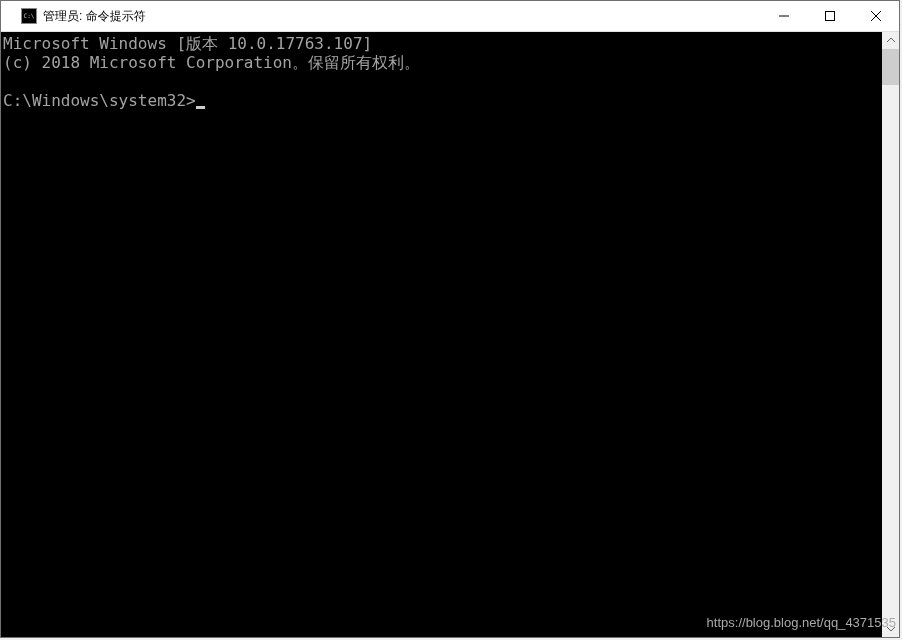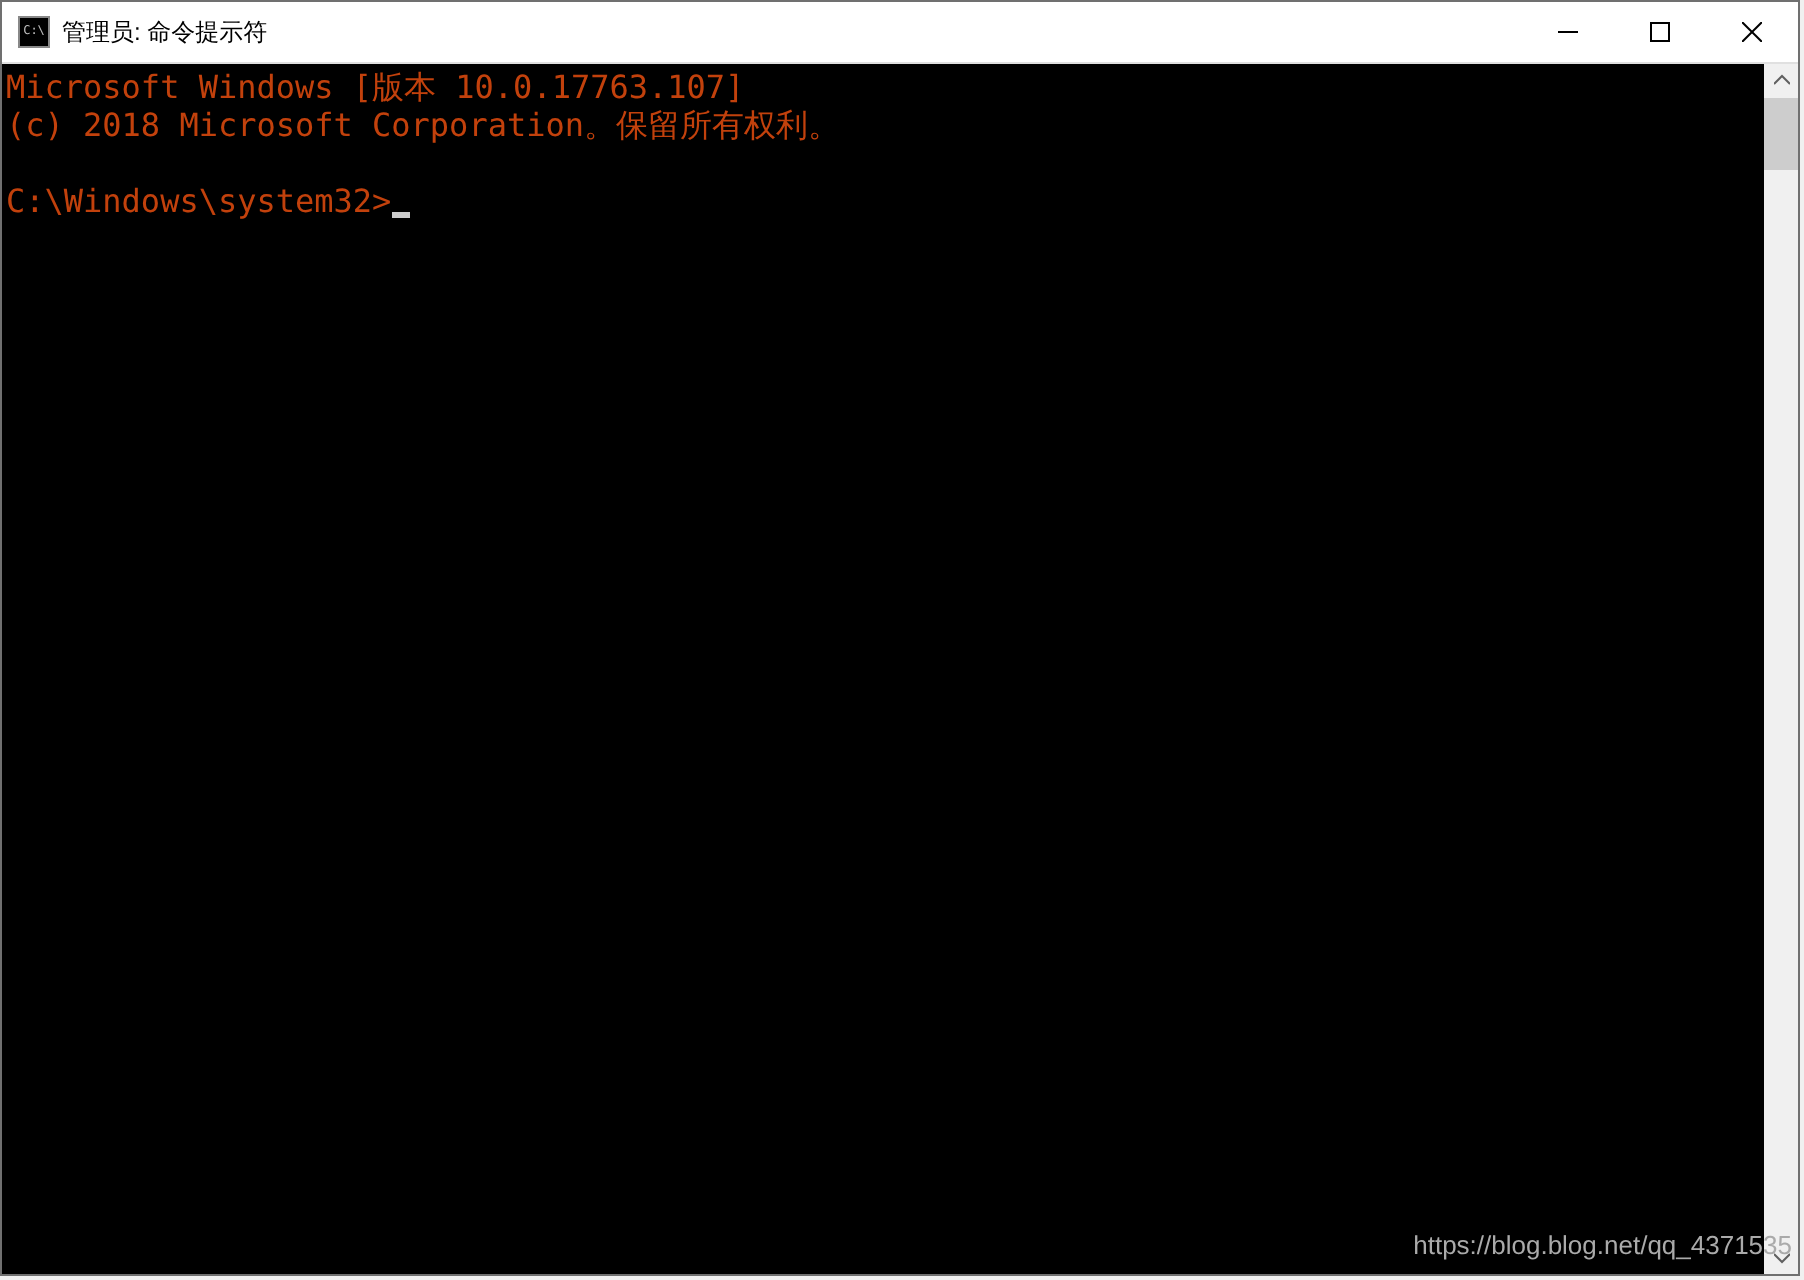--- a/index.html
+++ b/index.html
@@ -22,20 +22,21 @@
       background: #ffffff;
       display: flex;
       flex-direction: column;
     }
     .titlebar {
       height: 31px;
       background: #ffffff;
       display: flex;
       align-items: center;
       border-bottom: 1px solid #e0e0e0;
+      padding-left: 12px;
     }
     .titlebar-icon {
       width: 16px;
       height: 16px;
       margin-left: 8px;
       margin-right: 6px;
       background: #000000;
       border: 1px solid #888;
       position: relative;
       display: flex;
@@ -76,21 +77,21 @@
       display: flex;
       background: #000000;
       overflow: hidden;
     }
     .console-content {
       flex: 1;
       padding: 2px 0 0 2px;
       font-family: "Consolas", "NSimSun", "SimSun", monospace;
       font-size: 16px;
       line-height: 19px;
-      color: #c2410c;
+      color: #a3a3a3;
       white-space: pre;
       overflow: hidden;
     }
     .console-line {
       white-space: pre;
     }
     .cursor {
       display: inline-block;
       width: 9px;
       height: 3px;

